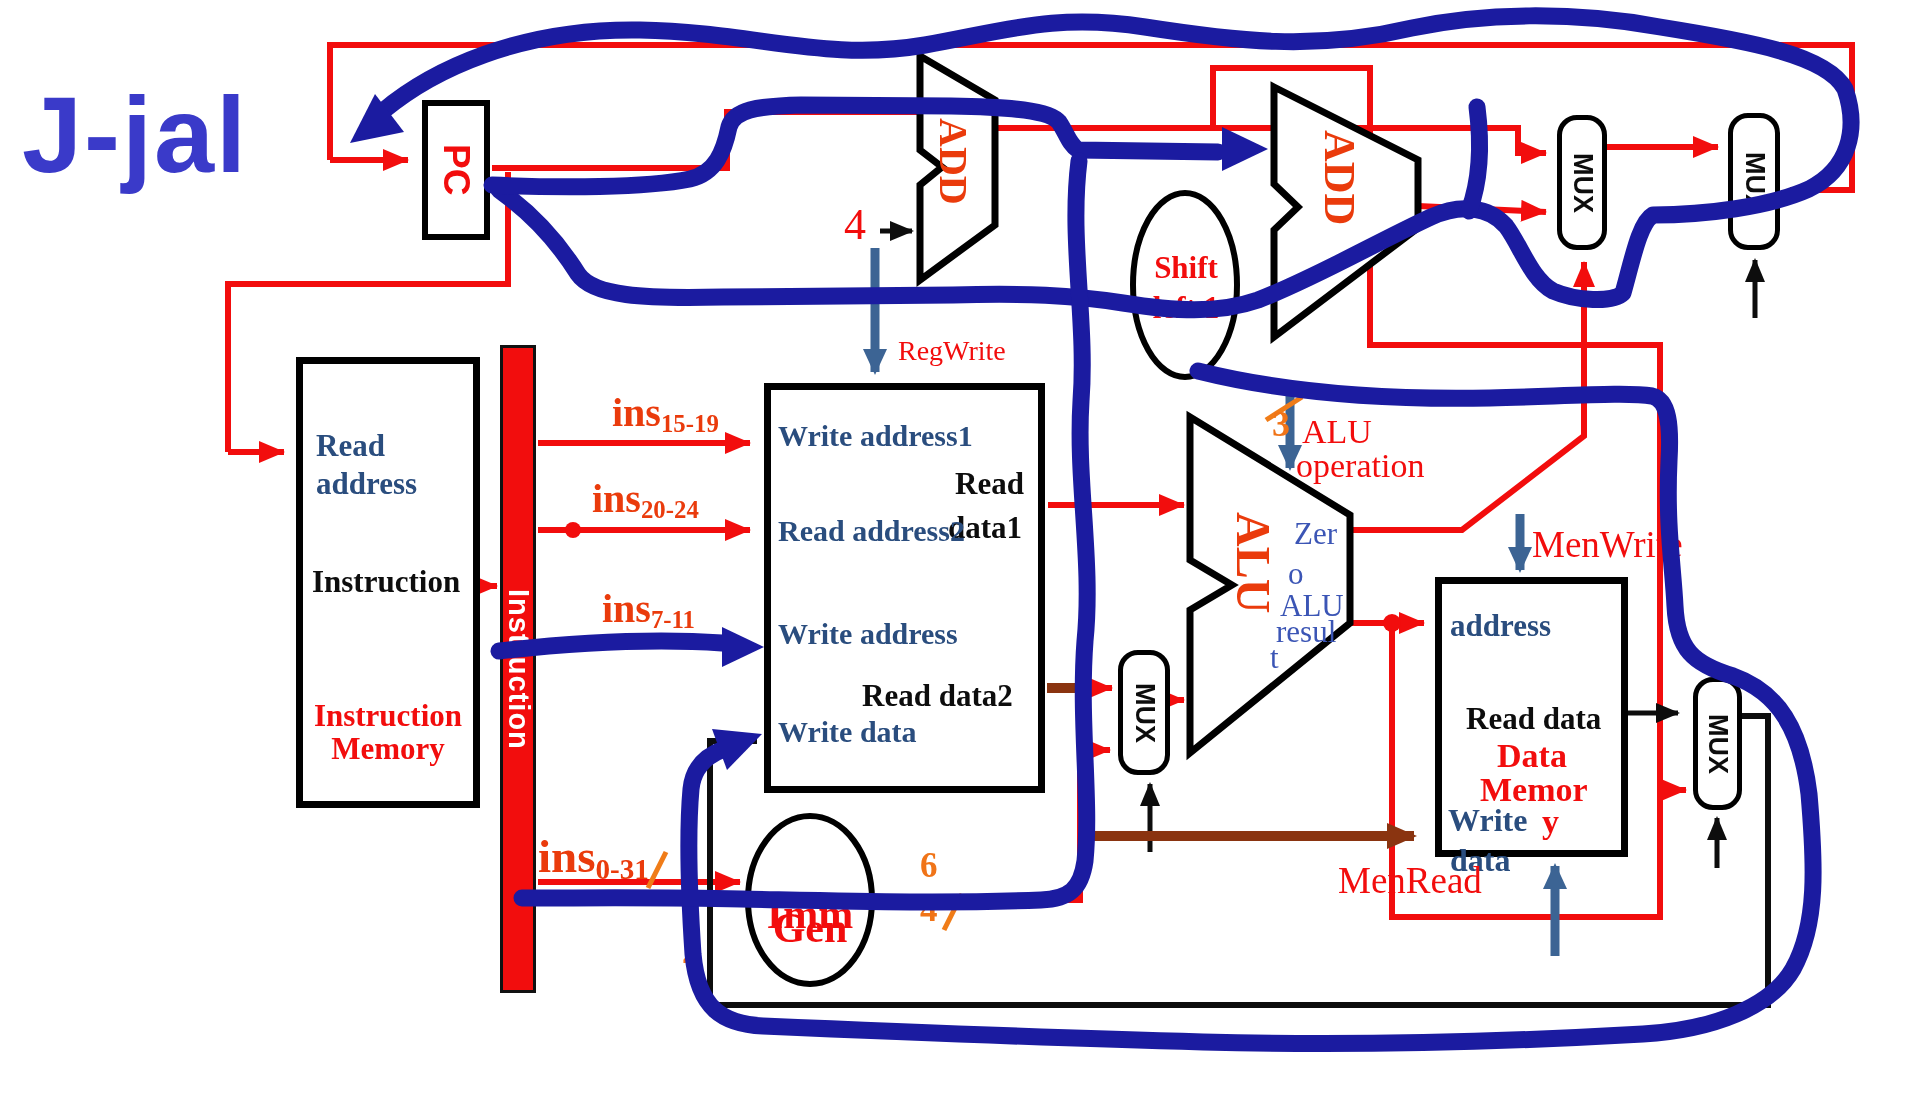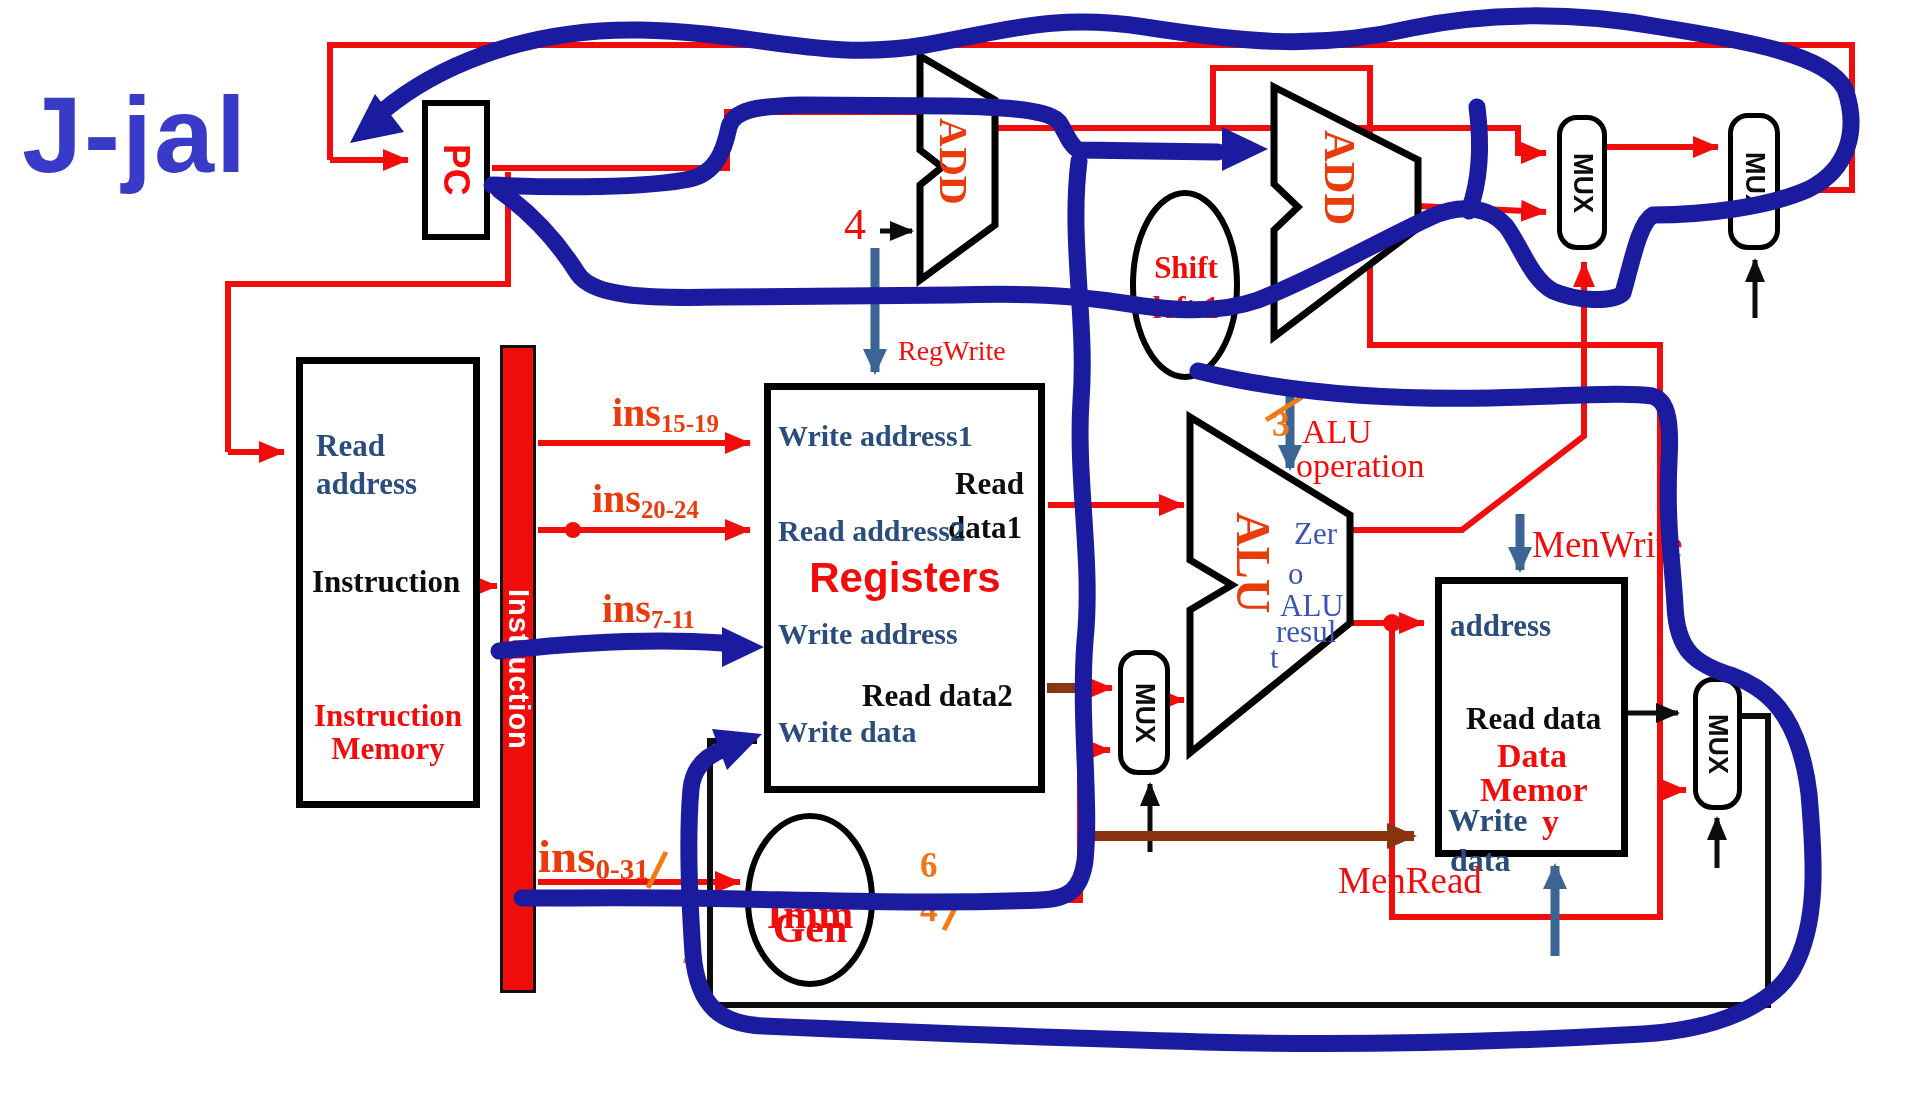--- a/index.html
+++ b/index.html
@@ -143,21 +143,20 @@
   <div class="lbl red" style="left:306px;top:700px;width:164px;text-align:center;font-size:31px;">
     <span>Instruction</span><br>
     <span>Memory</span>
   </div>
 
   <div class="lbl red thin" style="left:898px;top:336px;font-size:28px;">RegWrite</div>
   <div class="lbl dkblue" style="left:778px;top:420px;font-size:30px;">Write address1</div>
   <div class="lbl blk" style="left:955px;top:468px;font-size:31px;">Read</div>
   <div class="lbl blk" style="left:948px;top:512px;font-size:31px;">data1</div>
   <div class="lbl dkblue" style="left:778px;top:515px;font-size:30px;">Read address2</div>
-  <div class="lbl red sans" style="left:774px;top:556px;width:262px;text-align:center;font-size:42px;">Registers</div>
   <div class="lbl dkblue" style="left:778px;top:618px;font-size:30px;">Write address</div>
   <div class="lbl blk" style="left:862px;top:680px;font-size:31px;">Read data2</div>
   <div class="lbl dkblue" style="left:778px;top:716px;font-size:30px;text-align:center;">Write data</div>
 
   <div class="lbl ored" style="left:592px;top:392px;font-size:40px;margin-left:20px;"><span>ins</span><span class="sub">15-19</span></div>
   <div class="lbl ored" style="left:592px;top:478px;font-size:40px;"><span>ins</span><span class="sub">20-24</span></div>
   <div class="lbl ored" style="left:602px;top:588px;font-size:40px;"><span>ins</span><span class="sub">7-11</span></div>
   <div class="lbl ored" style="left:538px;top:832px;font-size:47px;"><span>ins</span><span class="sub">0-31</span></div>
 
   <div class="lbl org" style="left:682px;top:890px;font-size:35px;">3</div>

